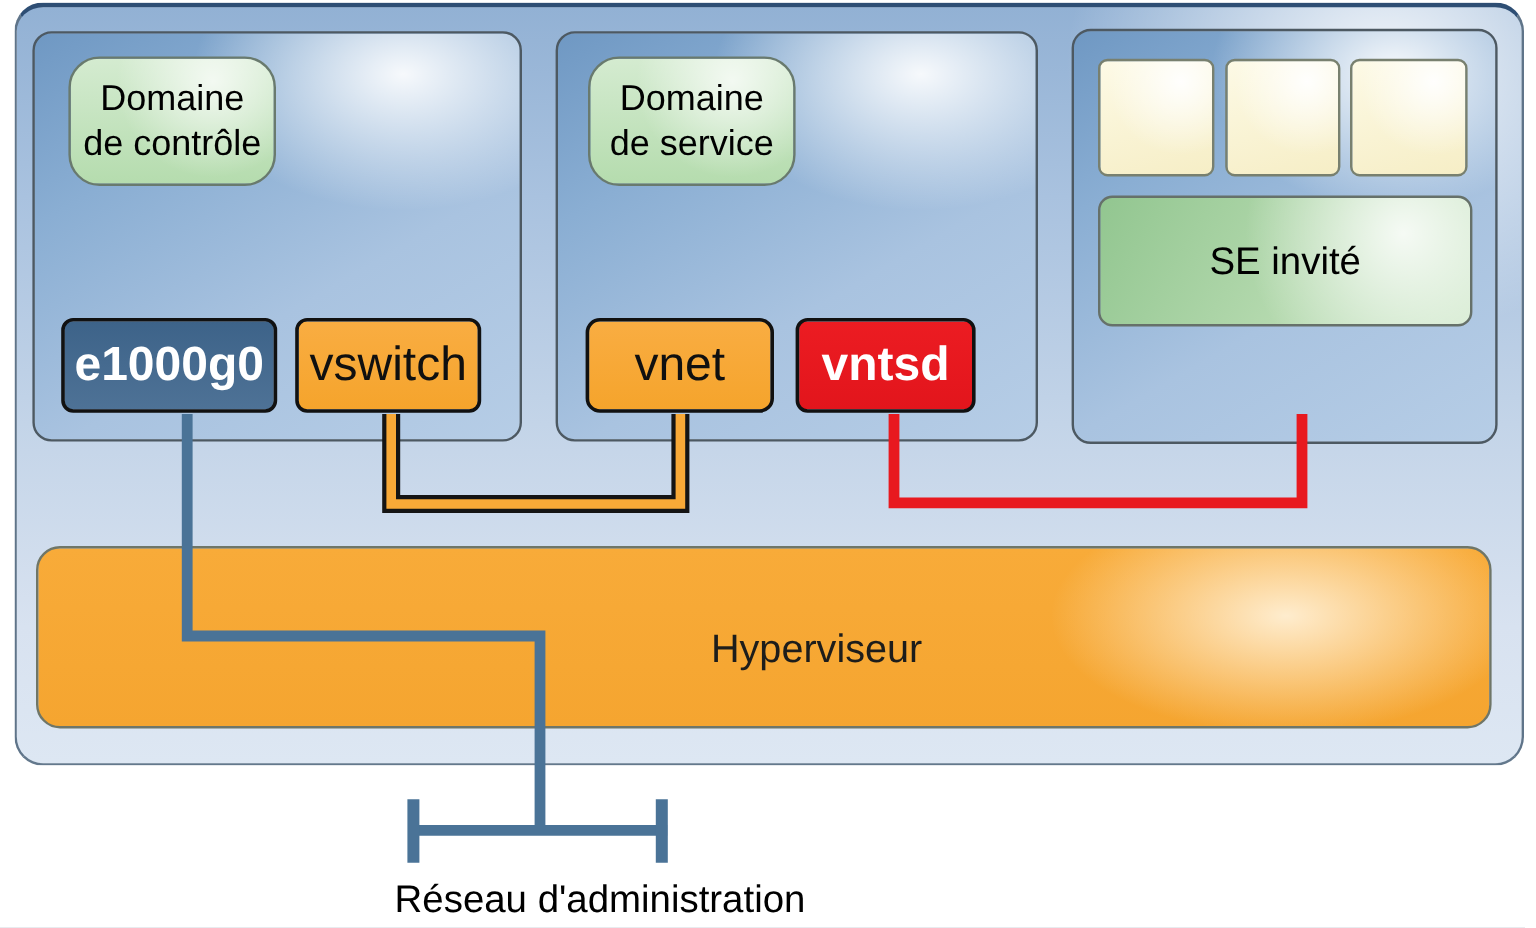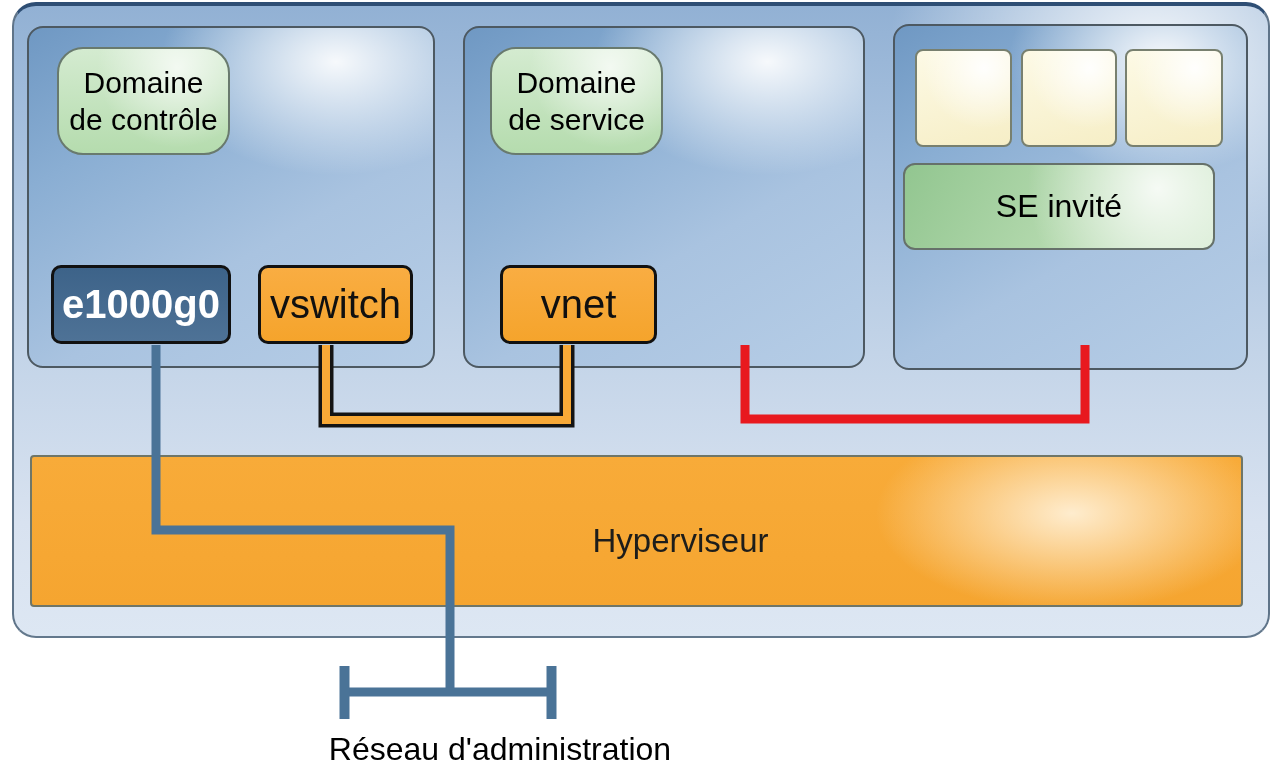--- a/index.html
+++ b/index.html
@@ -62,63 +62,62 @@
     display:flex;align-items:center;justify-content:center;
     font-size:40px;
   }
   .chip.nic{
     background:linear-gradient(180deg,#3d6389 0%,#4e7296 100%);
     color:#ffffff;font-weight:bold;
   }
   .chip.orange{
     background:linear-gradient(180deg,#f9ad42 0%,#f5a42c 100%);
     color:#101010;
-    margin-left:12px;
   }
   .chip.red{
     background:linear-gradient(180deg,#ec1c22 0%,#e2151c 100%);
     color:#ffffff;font-weight:bold;
   }
   .d1 .chip-a{left:22px;top:237px;width:180px;height:79px;}
   .d1 .chip-b{left:217px;top:237px;width:155px;height:79px;}
-  .d2 .chip-a{left:23px;top:237px;width:157px;height:79px;}
+  .d2 .chip-a{left:23px;top:237px;width:157px;height:79px;border-radius:12px;}
   .d2 .chip-b{left:198px;top:237px;width:150px;height:79px;}
   .d3 .chip-a{left:20px;top:241px;width:312px;height:78px;}
 
   
   .app-square{
     position:absolute;top:23px;width:97px;height:98px;
     box-sizing:border-box;
     border:2px solid #78806f;
     border-radius:8px;
     background:
       radial-gradient(circle at 72% 18%, rgba(255,255,255,0.95) 0%, rgba(255,255,255,0) 60%),
       linear-gradient(165deg,#fdfae6 0%,#f6eec6 100%);
   }
   .app-square.s1{left:20px;}
   .app-square.s2{left:126px;width:96px;}
   .app-square.s3{left:230px;width:98px;}
   .guest-os{
-    position:absolute;left:8px;top:137px;width:312px;height:87px;
+    position:absolute;left:20px;top:137px;width:312px;height:109px;
     box-sizing:border-box;
     border:2px solid #66716a;
     border-radius:12px;
     background:
       radial-gradient(circle at 82% 28%, rgba(255,255,255,0.85) 0%, rgba(255,255,255,0) 50%),
       linear-gradient(120deg,#92c690 0%,#b4d9ae 55%,#cfe8ca 100%);
     color:#000;font-size:32px;
     display:flex;align-items:center;justify-content:center;
   }
 
   
   .hypervisor{
     position:absolute;left:30px;top:455px;width:1213px;height:152px;
     box-sizing:border-box;
     border:2px solid #6f7668;
-    border-radius:4px;
+    border-radius:20px;
     background:
       radial-gradient(ellipse 280px 140px at 86% 38%, rgba(255,240,214,0.95) 0%, rgba(255,240,214,0) 70%),
       linear-gradient(180deg,#f8ab39 0%,#f5a530 100%);
     color:#1d1d1b;font-size:33px;
     display:flex;align-items:center;justify-content:center;
     padding-left:88px;padding-top:20px;
   }
 
   
   .network-label{
@@ -140,20 +139,21 @@
     <div class="domain-label">Domaine
 de contrôle</div>
     <div class="chip nic chip-a">e1000g0</div>
     <div class="chip orange chip-b">vswitch</div>
   </div>
 
   <div class="domain d2">
     <div class="domain-label">Domaine
 de service</div>
     <div class="chip orange chip-a">vnet</div>
+    <div class="chip red chip-b">vntsd</div>
   </div>
 
   <div class="domain d3">
     <div class="app-square s1"></div>
     <div class="app-square s2"></div>
     <div class="app-square s3"></div>
     <div class="guest-os">SE invité</div>
   </div>
 
   <div class="hypervisor">

